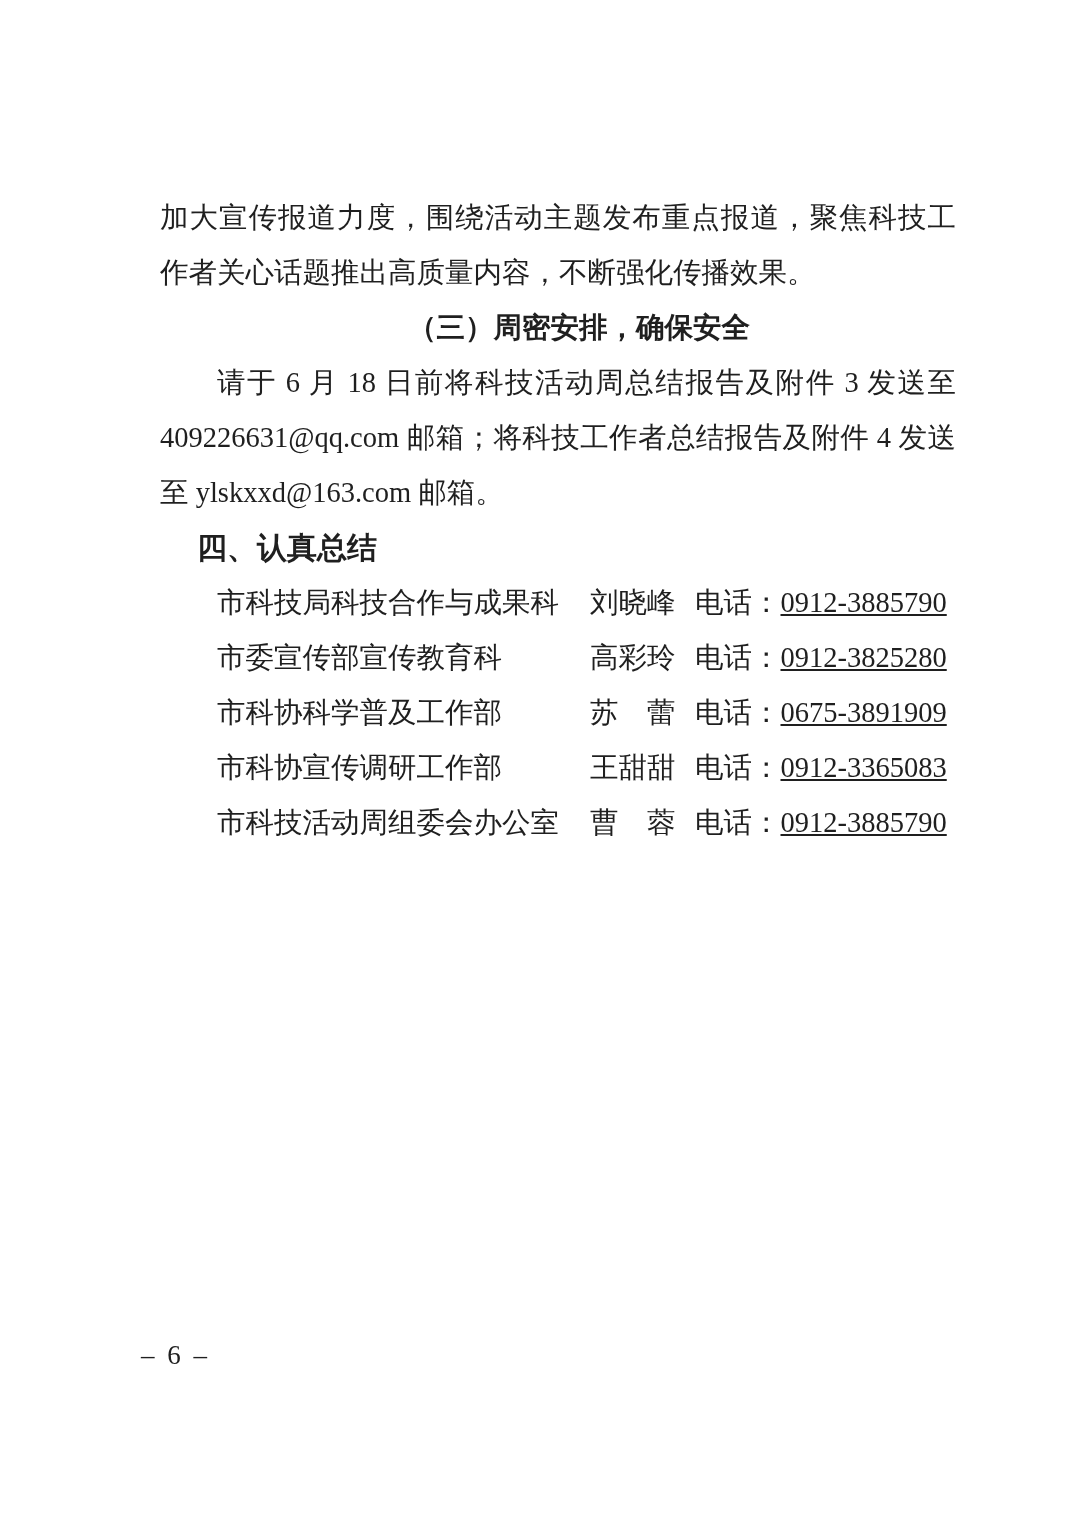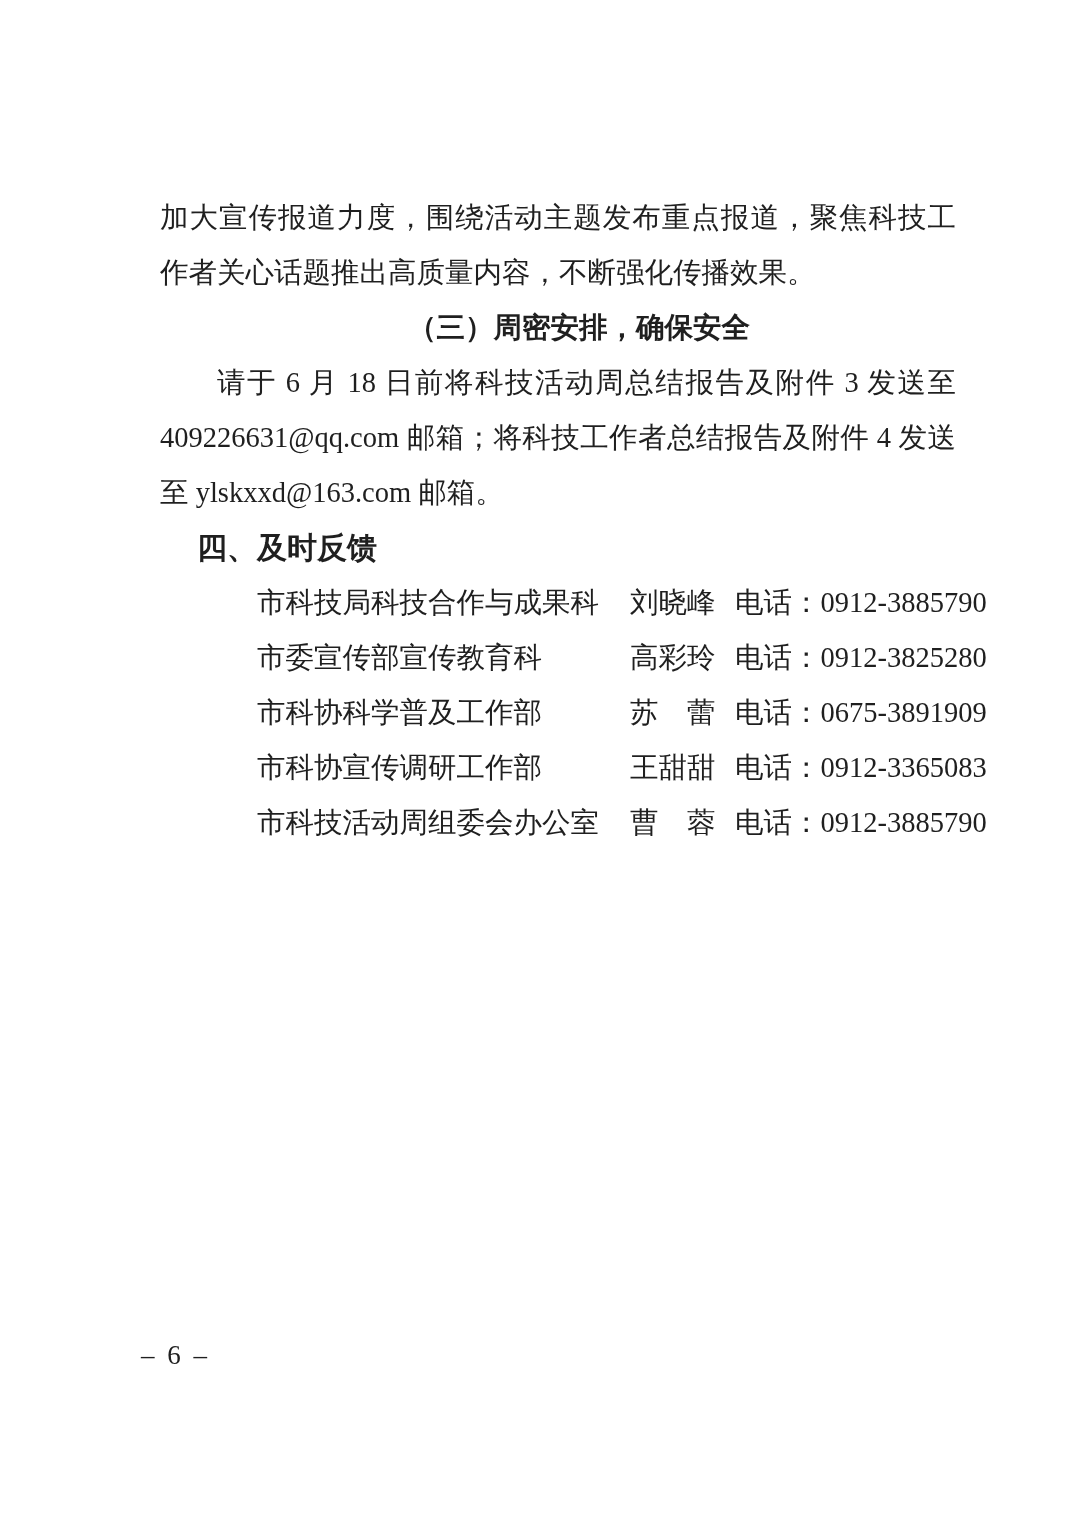--- a/index.html
+++ b/index.html
@@ -50,30 +50,30 @@
   .contact-row {
     display: flex;
     align-items: baseline;
     padding-left: 57px;
     font-size: 28.5px;
     line-height: 55px;
     white-space: nowrap;
   }
   .c-org {
     flex: 0 0 373px;
-    margin-left: 40px;
   }
   .c-name {
     flex: 0 0 105px;
   }
   .c-label {
     flex: 0 0 auto;
   }
   .c-phone {
     flex: 0 0 auto;
+    text-decoration: underline;
   }
   .page-number {
     position: absolute;
     left: 141px;
     top: 1340px;
     font-size: 27px;
     letter-spacing: 3px;
     color: #1f1f1f;
   }
 </style>
@@ -84,21 +84,21 @@
 
   <p class="para">加大宣传报道力度，围绕活动主题发布重点报道，聚焦科技工作者关心话题推出高质量内容，不断强化传播效果。</p>
 
   <p class="subheading">（三）周密安排，确保安全</p>
 
 
 
 
   <p class="para para-indent">请于 6 月 18 日前将科技活动周总结报告及附件 3 发送至 409226631@qq.com 邮箱；将科技工作者总结报告及附件 4 发送至 ylskxxd@163.com 邮箱。</p>
 
-  <p class="contact-heading">四、及时反馈</p>
+  <p class="contact-heading">四、认真总结</p>
 
   <div class="contact-row">
     <span class="c-org">市科技局科技合作与成果科</span>
     <span class="c-name">刘晓峰</span>
     <span class="c-label">电话：</span>
     <span class="c-phone">0912-3885790</span>
   </div>
 
   <div class="contact-row">
     <span class="c-org">市委宣传部宣传教育科</span>

